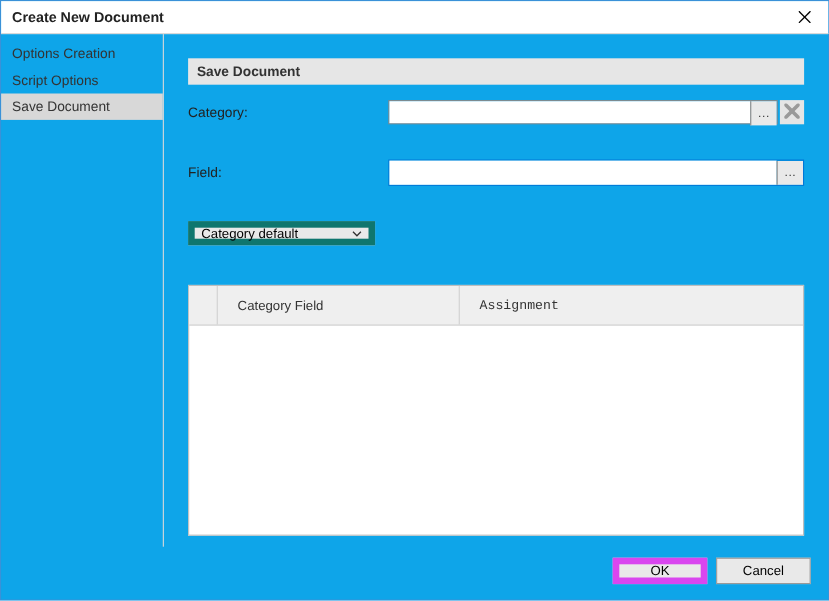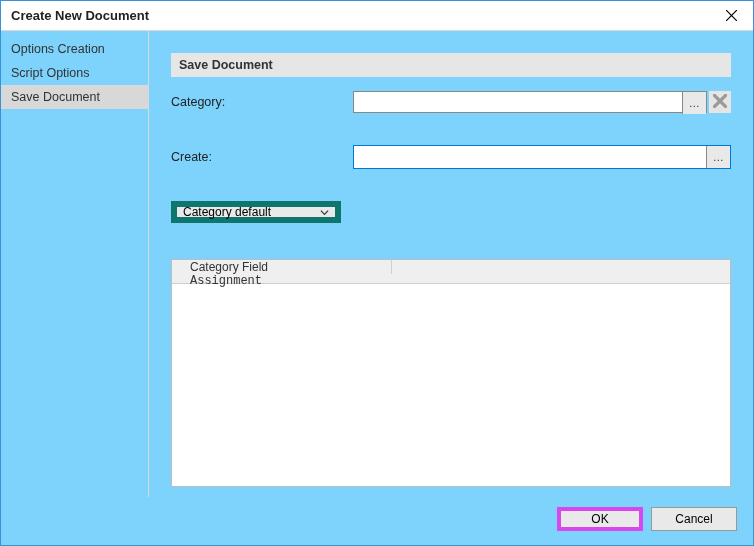--- a/index.html
+++ b/index.html
@@ -10,21 +10,21 @@
     background: #fff;
     color: #000;
   }
   .window {
     width: 754px;
     height: 546px;
     border: 1px solid #3a91d8;
     position: relative;
     display: flex;
     flex-direction: column;
-    background: #7dd3fc;
+    background: #0ea5e9;
     justify-content: flex-end;
   }
   .titlebar {
     height: 30px;
     display: flex;
     align-items: center;
     justify-content: space-between;
     padding: 0 0 0 10px;
     border-bottom: 1px solid #d9d9d9;
     background: #fff;
@@ -175,22 +175,21 @@
     background: #fff;
     display: flex;
     flex-direction: column;
     min-height: 0;
     margin-top: 4px;
   }
   .table-header {
     display: flex;
     background: #efefef;
     border-bottom: 1px solid #d0d0d0;
-    height: 24px;
-    flex-direction: column;
+    height: 36px;
   }
   .th {
     display: flex;
     align-items: center;
     padding: 0 8px;
     font-size: 12px;
     color: #333;
     border-right: 1px solid #d0d0d0;
   }
   .th.icon-col { width: 26px; padding: 0; border-right: 1px solid #d0d0d0; }
@@ -211,21 +210,21 @@
     border: 1px solid #999;
     background: #e9e9e9;
     font-family: inherit;
     font-size: 12px;
     cursor: pointer;
     display: flex;
     align-items: center;
     justify-content: center;
   }
   .btn.primary {
-    border: 4px solid #d946ef;
+    border: 6px solid #d946ef;
     background: #e9e9e9;
   }
 </style>
 </head>
 <body>
 
 <div class="window">
 
   <div class="titlebar">
     <div class="titlebar-title">Create New Document</div>
@@ -269,21 +268,21 @@
           <span>
             <svg viewBox="0 0 10 10">
                 <line x1="1" y1="1" x2="9" y2="9" stroke="#9a9a9a" stroke-width="2.4" stroke-linecap="round"></line>
                 <line x1="9" y1="1" x2="1" y2="9" stroke="#9a9a9a" stroke-width="2.4" stroke-linecap="round"></line>
               </svg>
           </span>
         </div>
       </div>
 
       <div class="form-row">
-        <div class="form-label">Create:</div>
+        <div class="form-label">Field:</div>
         <div class="script-wrap">
           <input type="text" autofocus="" value="" style="">
           <div class="browse-btn">
             <span>...</span>
           </div>
         </div>
       </div>
 
       <div class="form-row">
         <div class="select">

